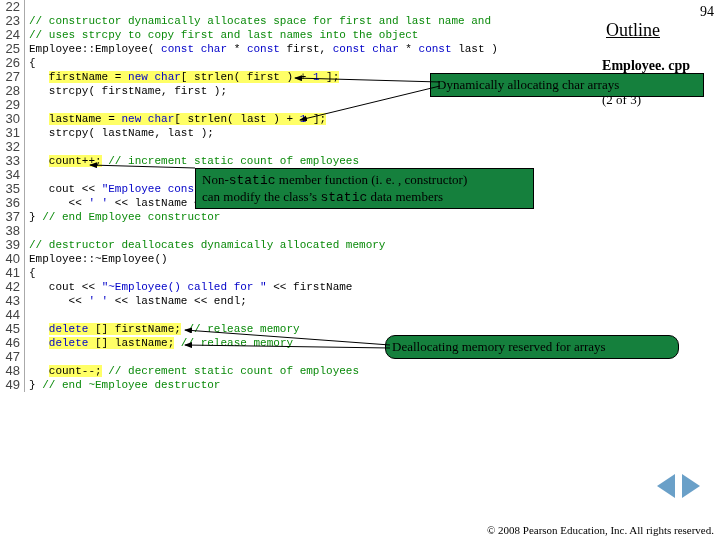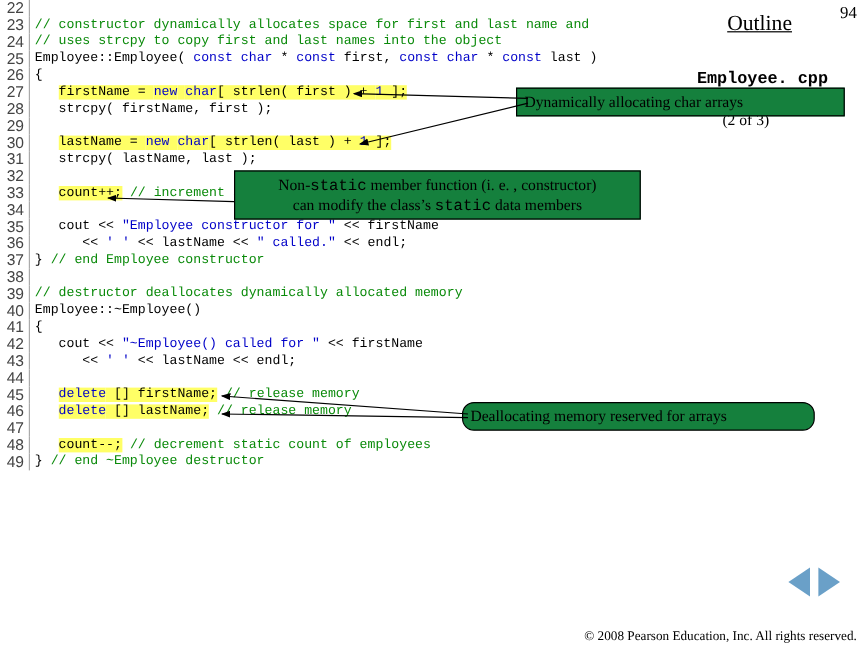--- a/index.html
+++ b/index.html
@@ -38,52 +38,52 @@
     font-size: 11px;
     white-space: pre;
     padding-left: 4px;
   }
   .cmt { color: #0a8a0a; }
   .kw  { color: #0000c8; }
   .hl  { background: #ffff66; }
   .outline {
     position: absolute;
     right: 60px;
-    top: 9px;
+    top: 20px;
     font-family: "Times New Roman", serif;
     font-size: 18px;
     text-decoration: underline;
   }
   .pagenum {
     position: absolute;
     right: 6px;
     top: 4px;
     font-family: "Times New Roman", serif;
     font-size: 14px;
   }
   .filelabel {
     position: absolute;
     right: 30px;
     top: 58px;
     font-family: "Times New Roman", serif;
     font-size: 14px;
     font-weight: bold;
   }
-  .filelabel .mono { font-family: Liberation Mono, monospace; }
+  .filelabel .mono { font-family: Liberation Serif, serif; }
   .callout {
     position: absolute;
     background: #15803d;
     border: 1px solid #000;
     font-family: "Times New Roman", serif;
     font-size: 13px;
     padding: 3px 6px;
     line-height: 1.2;
   }
   .callout1 { left: 430px; top: 73px; width: 260px; }
-  .callout2 { left: 195px; top: 142px; width: 325px; text-align:center; }
+  .callout2 { left: 195px; top: 168px; width: 325px; }
   .callout3 { left: 385px; top: 335px; width: 280px; border-radius: 10px; }
   .mono-i { font-family: "Courier New", monospace; }
   .partial {
     position: absolute;
     left: 602px;
     top: 92px;
     font-family: "Times New Roman", serif;
     font-size: 13px;
   }
   svg.arrows {

